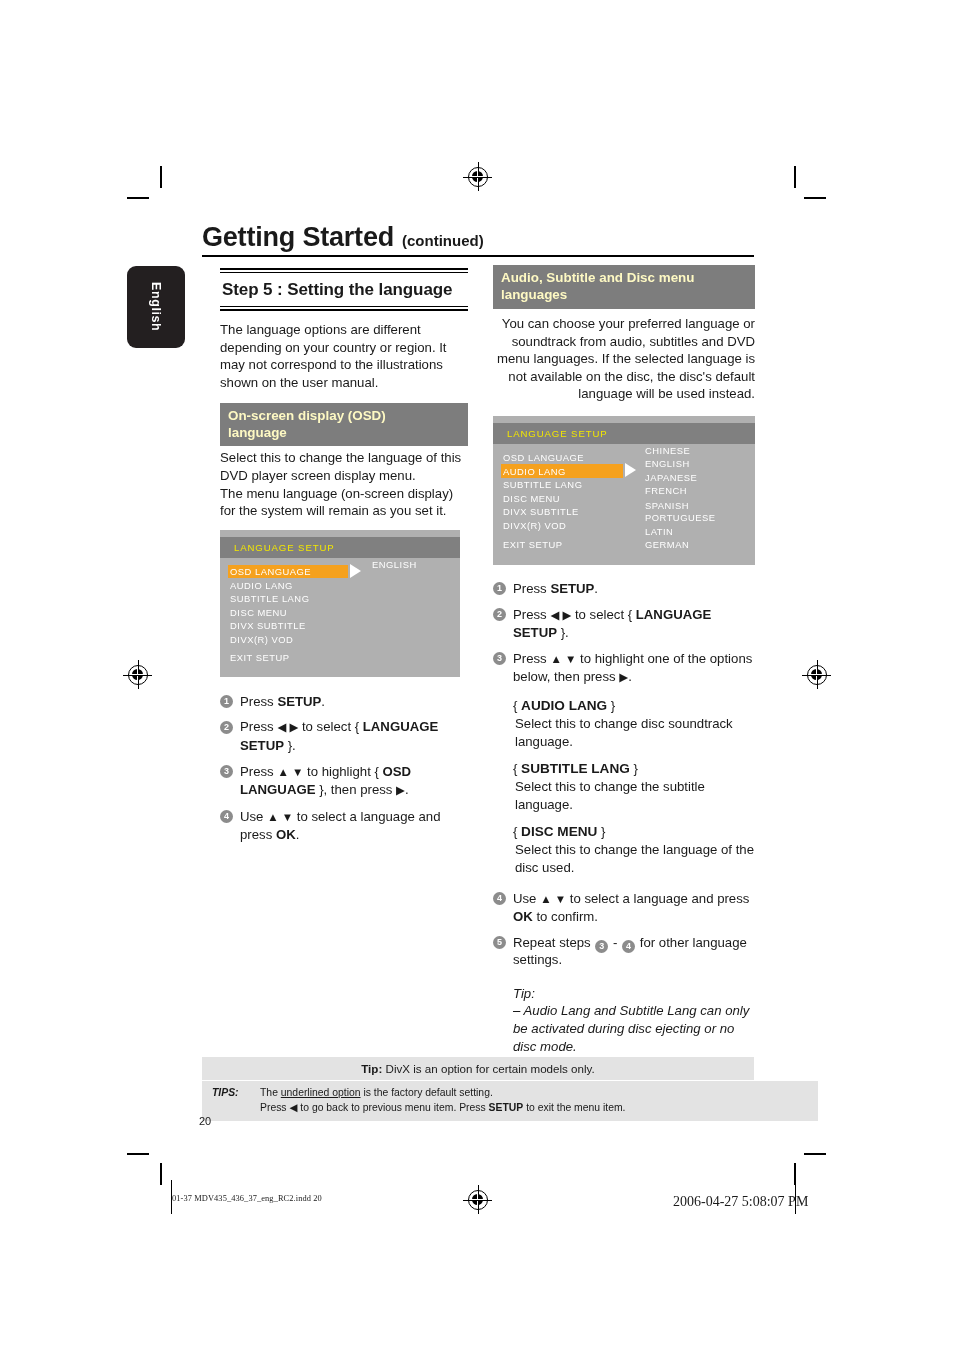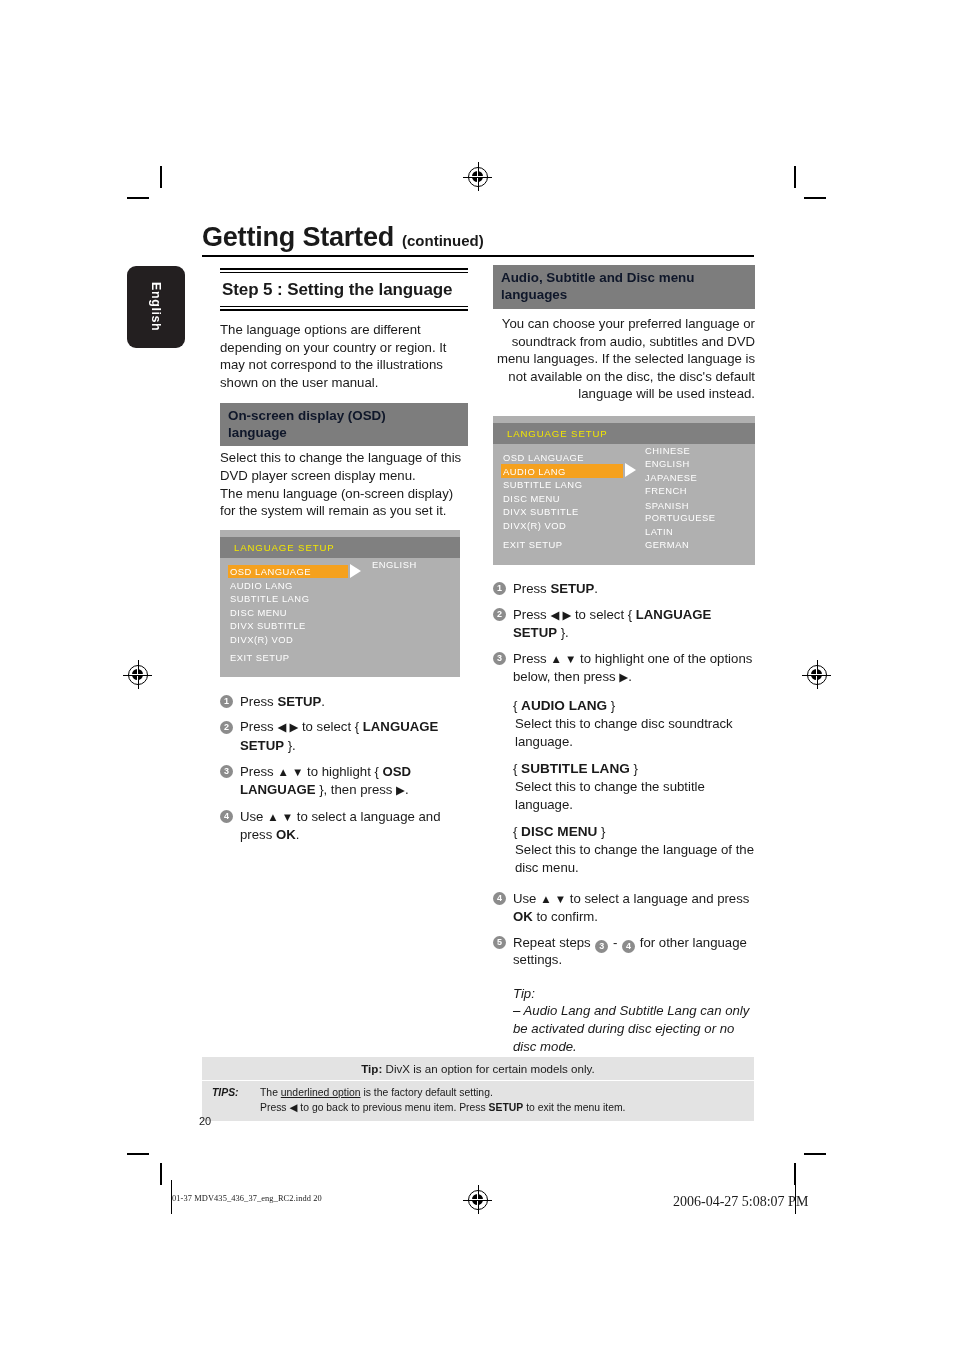--- a/index.html
+++ b/index.html
@@ -148,21 +148,21 @@
 
   p.body {
     font-size: 13.2px;
     line-height: 17.6px;
     margin: 0 0 12px 0;
   }
 
   
   .sec-bar {
     background: #7d7d7d;
-    color: #0f172a;
+    color: #fef9c3;
     font-weight: bold;
     font-size: 13.4px;
     padding: 4px 22px 5px 8px;
     line-height: 17px;
     margin-bottom: 3px;
   }
   .sec-bar.two-line { padding-bottom: 6px; }
 
   
   .osd {
@@ -298,21 +298,21 @@
     background: #e3e3e3;
     text-align: center;
     font-size: 11.6px;
     padding: 5px 0 6px 0;
     box-sizing: border-box;
   }
   .tips-box {
     position: absolute;
     left: 202px;
     top: 1080px;
-    width: 552px;
+    width: 616px;
     background: #e3e3e3;
     font-size: 10.4px;
     line-height: 14.5px;
     padding: 5px 0 6px 0;
     box-sizing: border-box;
     border-top: 1.5px solid #ffffff;
   }
   .tips-label {
     position: absolute;
     left: 10px;
@@ -513,21 +513,21 @@
       </li>
     </ol>
 
     <div class="opt-head">{&nbsp;<span class="lbl">AUDIO LANG</span>&nbsp;}</div>
     <div class="opt-desc">Select this to change disc soundtrack language.</div>
 
     <div class="opt-head">{&nbsp;<span class="lbl">SUBTITLE LANG</span>&nbsp;}</div>
     <div class="opt-desc">Select this to change the subtitle language.</div>
 
     <div class="opt-head">{&nbsp;<span class="lbl">DISC MENU</span>&nbsp;}</div>
-    <div class="opt-desc">Select this to change the language of the disc menu.</div>
+    <div class="opt-desc">Select this to change the language of the disc used.</div>
 
     <ol class="steps" style="margin-top:13px;">
       <li class="step">
         <span class="num">4</span>
         <span>Use <span class="arrowglyph">▲&nbsp;▼</span> to select a language and press <b>OK</b> to confirm.</span>
       </li>
       <li class="step">
         <span class="num">5</span>
         <span><span>Repeat steps </span><span class="num inline">3</span><span> - </span><span class="num inline">4</span><span> for other language settings.</span></span>
       </li>

